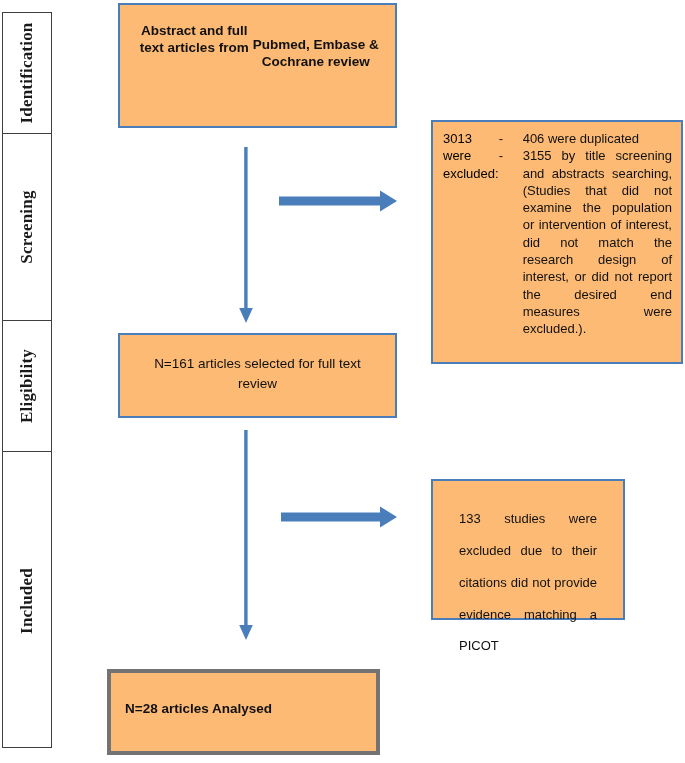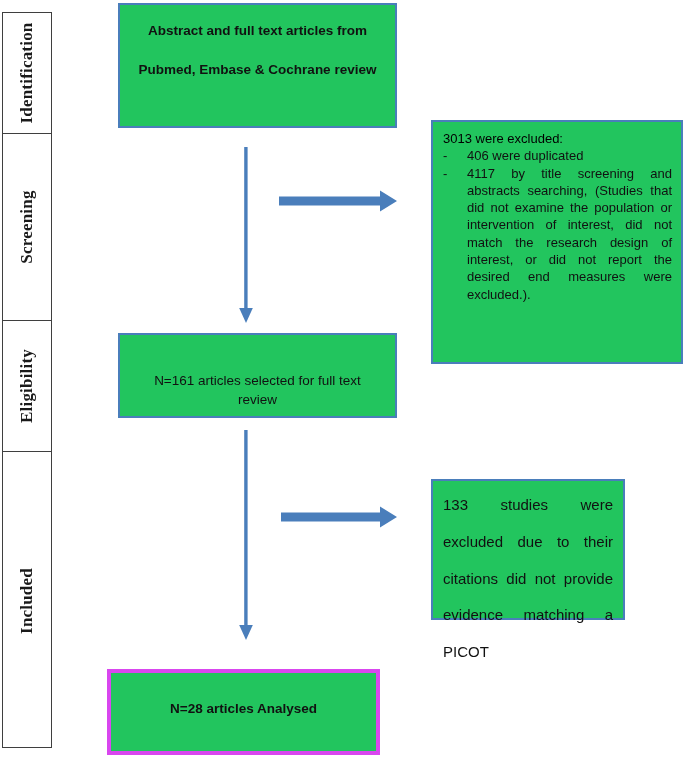--- a/index.html
+++ b/index.html
@@ -48,27 +48,27 @@
     font-weight: bold;
     font-size: 17px;
     letter-spacing: 0.2px;
     color: #1a1a1a;
   }
 
   
   .box {
     position: absolute;
     box-sizing: border-box;
-    background: #22c55e;
+    background: #fdba74;
     display: flex;
-    flex-direction: column;
+    flex-direction: row;
     justify-content: center;
   }
   .box.blue { border: 2px solid #4a7ebb; }
-  .box.black { border: 4px solid #d946ef; }
+  .box.black { border: 4px solid #737373; }
 
   .box p {
     margin: 0;
     color: #111111;
     font-size: 13.5px;
   }
 
   
   #box-records {
     left: 118px;
@@ -147,23 +147,23 @@
     left: 431px;
     top: 479px;
     width: 194px;
     height: 141px;
     padding: 6px 10px;
     justify-content: flex-start;
   }
   #box-excluded-2 p {
     text-align: justify;
     text-align-last: left;
-    font-size: 15px;
+    font-size: 13px;
     line-height: 2.45;
-    margin: 0;
+    margin: 16px;
   }
 
   
   #box-included {
     left: 107px;
     top: 669px;
     width: 273px;
     height: 86px;
     padding: 6px 14px;
     justify-content: flex-start;
@@ -213,21 +213,21 @@
 
   <div class="box blue" id="box-excluded-1">
     <div class="head">3013 were excluded:</div>
     <ul>
       <li>
         <span class="dash">-</span>
         <span class="txt">406 were duplicated</span>
       </li>
       <li>
         <span class="dash">-</span>
-        <span class="txt">4117 by title screening and abstracts searching, (Studies that did not examine the population or intervention of interest, did not match the research design of interest, or did not report the desired end measures were excluded.).</span>
+        <span class="txt">3155 by title screening and abstracts searching, (Studies that did not examine the population or intervention of interest, did not match the research design of interest, or did not report the desired end measures were excluded.).</span>
       </li>
     </ul>
   </div>
 
   <div class="box blue" id="box-fulltext">
     <p>N=161 articles selected for full text review</p>
   </div>
 
   <div class="box blue" id="box-excluded-2">
     <p>133 studies were excluded due to their citations did not provide evidence matching a PICOT</p>

